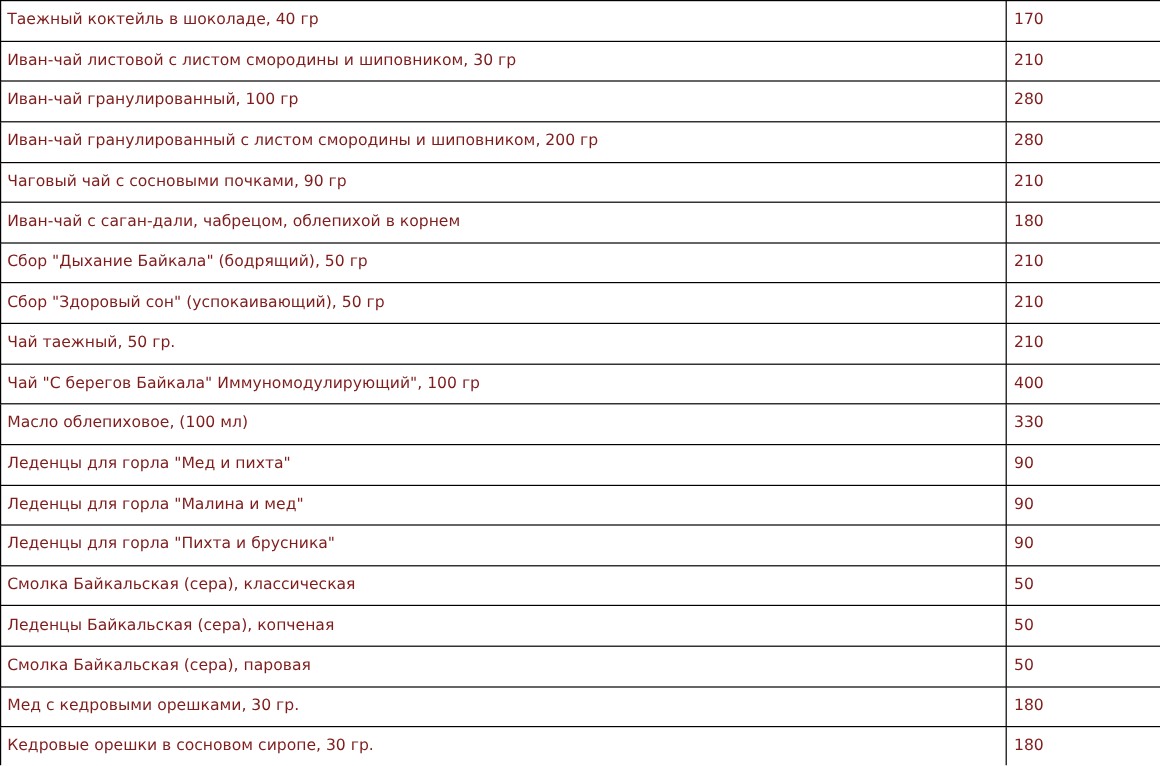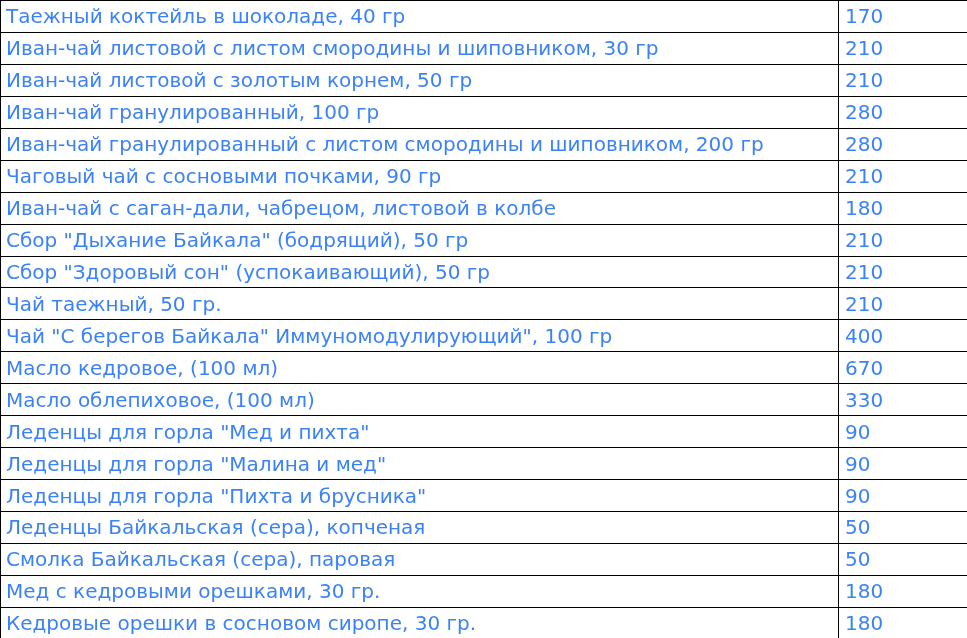--- a/index.html
+++ b/index.html
@@ -15,22 +15,22 @@
     position: relative;
   }
   table.price-table {
     width: 967px;
     height: 640px;
     border-collapse: collapse;
     table-layout: fixed;
   }
   table.price-table td {
     border: 1.5px solid #000000;
-    color: #3b82f6;
-    font-size: 20px;
+    color: #7f1d1d;
+    font-size: 13px;
     line-height: 1.1;
     vertical-align: middle;
     white-space: nowrap;
     overflow: hidden;
     background: #ffffff;
   }
   td.product { padding: 0 4px 0 5px; }
   td.price   { padding: 0 4px 0 6px; }
   col.c-product { width: 838px; }
   col.c-price   { width: 129px; }
@@ -48,74 +48,70 @@
 
     <tr>
         <td class="product">Таежный коктейль в шоколаде, 40 гр</td>
         <td class="price">170</td>
       </tr>
         <tr>
         <td class="product">Иван-чай листовой с листом смородины и шиповником, 30 гр</td>
         <td class="price">210</td>
       </tr>
         <tr>
-        <td class="product">Иван-чай листовой с золотым корнем, 50 гр</td>
-        <td class="price">210</td>
-      </tr>
-        <tr>
         <td class="product">Иван-чай гранулированный, 100 гр</td>
         <td class="price">280</td>
       </tr>
         <tr>
         <td class="product">Иван-чай гранулированный с листом смородины и шиповником, 200 гр</td>
         <td class="price">280</td>
       </tr>
         <tr>
         <td class="product">Чаговый чай с сосновыми почками, 90 гр</td>
         <td class="price">210</td>
       </tr>
         <tr>
-        <td class="product">Иван-чай с саган-дали, чабрецом, листовой в колбе</td>
+        <td class="product">Иван-чай с саган-дали, чабрецом, облепихой в корнем</td>
         <td class="price">180</td>
       </tr>
         <tr>
         <td class="product">Сбор "Дыхание Байкала" (бодрящий), 50 гр</td>
         <td class="price">210</td>
       </tr>
         <tr>
         <td class="product">Сбор "Здоровый сон" (успокаивающий), 50 гр</td>
         <td class="price">210</td>
       </tr>
         <tr>
         <td class="product">Чай таежный, 50 гр.</td>
         <td class="price">210</td>
       </tr>
         <tr>
         <td class="product">Чай "С берегов Байкала" Иммуномодулирующий", 100 гр</td>
         <td class="price">400</td>
       </tr>
         <tr>
-        <td class="product">Масло кедровое, (100 мл)</td>
-        <td class="price">670</td>
-      </tr>
-        <tr>
         <td class="product">Масло облепиховое, (100 мл)</td>
         <td class="price">330</td>
       </tr>
         <tr>
         <td class="product">Леденцы для горла "Мед и пихта"</td>
         <td class="price">90</td>
       </tr>
         <tr>
         <td class="product">Леденцы для горла "Малина и мед"</td>
         <td class="price">90</td>
       </tr>
         <tr>
         <td class="product">Леденцы для горла "Пихта и брусника"</td>
         <td class="price">90</td>
+      </tr>
+        <tr>
+        <td class="product">Смолка Байкальская (сера), классическая</td>
+        <td class="price">50</td>
       </tr>
         <tr>
         <td class="product">Леденцы Байкальская (сера), копченая</td>
         <td class="price">50</td>
       </tr>
         <tr>
         <td class="product">Смолка Байкальская (сера), паровая</td>
         <td class="price">50</td>
       </tr>
         <tr>

